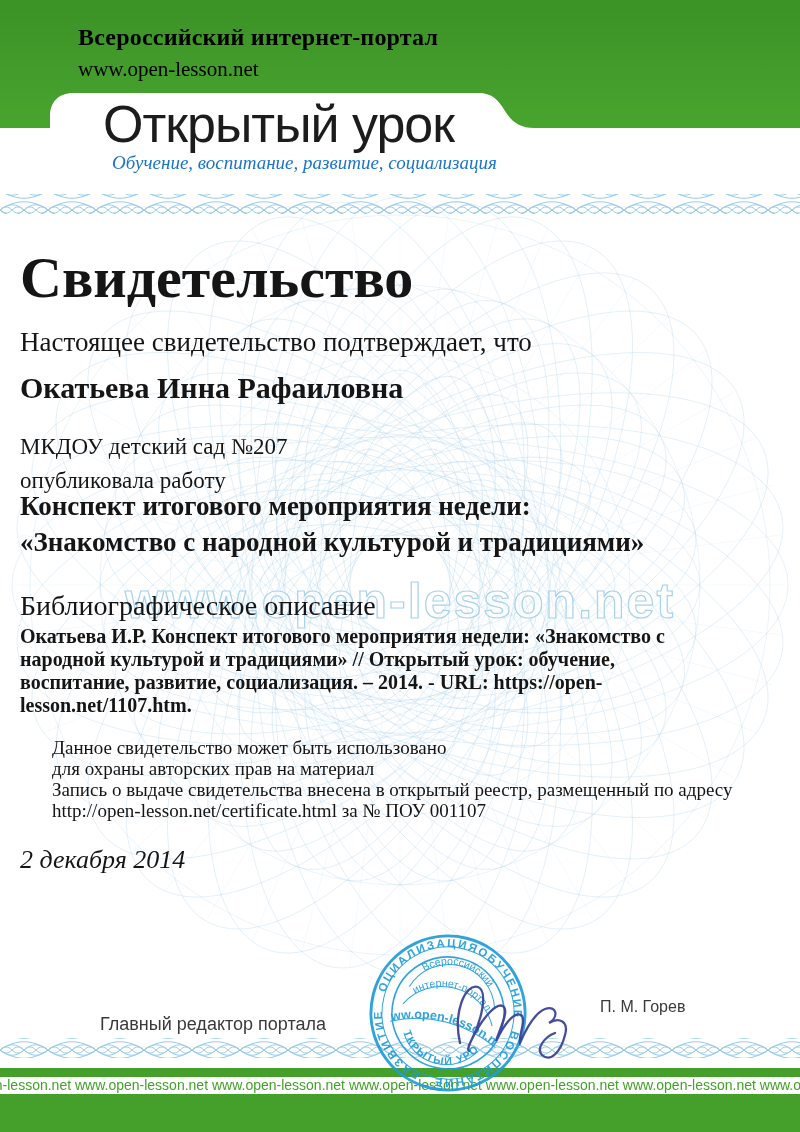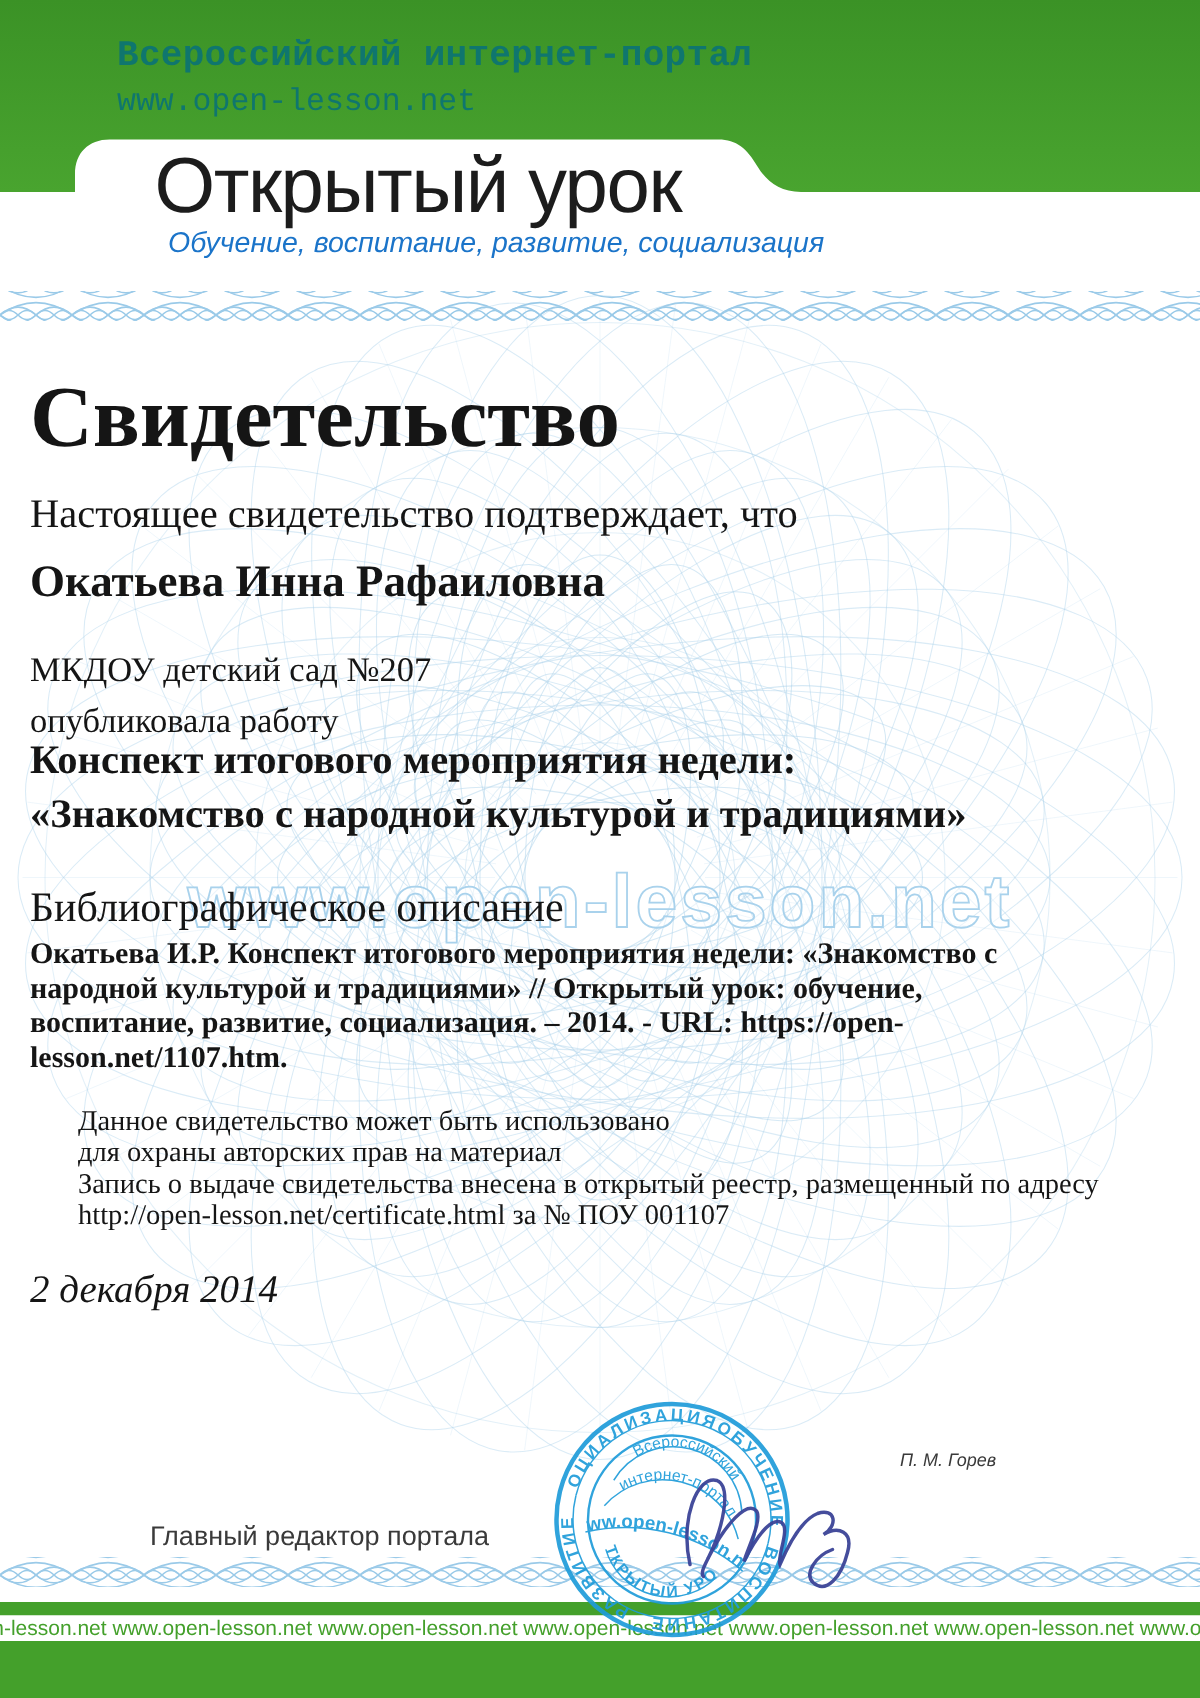--- a/index.html
+++ b/index.html
@@ -2,46 +2,46 @@
 <html><head>
 <meta charset="utf-8">
 <style>
   html,body{margin:0;padding:0;background:#e8e8e8;}
   .page{position:relative;width:800px;height:1132px;margin:0 auto;background:#ffffff;
         overflow:hidden;font-family:"Liberation Serif",serif;color:#151515;}
   .abs{position:absolute;}
   .ctr{left:0;width:800px;padding-left:20px;}
   
   .hdr-svg{left:0;top:0;z-index:1;}
-  .hdr-text{z-index:2;color:#0f766e;font-family:Liberation Mono, monospace;}
+  .hdr-text{z-index:2;color:#000000;font-family:Liberation Serif, serif;}
   .portal-label{left:78px;top:24px;font-size:24px;font-weight:bold;letter-spacing:.2px;}
   .portal-url{left:78px;top:57px;font-size:21px;}
   .brand-title{left:103px;top:94px;font-size:52px;color:#1c1c1c;font-family:"Liberation Sans",sans-serif;
                letter-spacing:-1px;z-index:2;}
   .brand-subtitle{left:112px;top:152px;font-size:19px;font-style:italic;color:#1b74c9;
-                  font-family:Liberation Sans, sans-serif;z-index:2;}
+                  font-family:Liberation Serif, serif;z-index:2;}
   
   .bg-svg{left:0;top:0;z-index:0;pointer-events:none;}
   
   .cert-title{top:244px;font-size:58px;font-weight:bold;z-index:2;}
   .confirm{top:327px;font-size:27px;z-index:2;}
   .name{top:371px;font-size:30px;font-weight:bold;z-index:2;}
   .role{top:408px;font-size:23px;z-index:2;}
   .org{top:434px;font-size:23px;z-index:2;}
   .action{top:468px;font-size:23px;z-index:2;}
   .worktitle{top:488px;font-size:27px;font-weight:bold;line-height:36px;z-index:2;}
   .bib-head{top:590px;font-size:28px;z-index:2;}
   .bib{top:625px;font-size:20px;font-weight:bold;line-height:23px;z-index:2;}
   .info{top:737px;font-size:19px;line-height:21px;z-index:2;margin-left:32px;}
   .date{top:845px;font-size:26px;font-style:italic;z-index:2;}
   
   .editor-label{left:100px;top:1014px;font-size:18px;color:#3a3a3a;
                 font-family:"Liberation Sans",sans-serif;z-index:2;}
-  .editor-name{left:600px;top:966px;font-size:12px;color:#3a3a3a;
-               font-family:"Liberation Sans",sans-serif;z-index:2;font-style:italic;}
+  .editor-name{left:600px;top:998px;font-size:16px;color:#3a3a3a;
+               font-family:"Liberation Sans",sans-serif;z-index:2;}
   .stamp-svg{left:358px;top:923px;z-index:6;}
   .sig-svg{left:445px;top:965px;z-index:7;}
   
   .f-strip1{left:0;top:1068px;width:800px;height:9px;background:#44a02b;z-index:3;}
   .f-urls{left:0;top:1077px;width:800px;height:17px;background:#ffffff;z-index:3;
           overflow:hidden;white-space:nowrap;font-family:"Liberation Sans",sans-serif;
           font-size:14px;color:#44a02b;line-height:17px;}
   .f-urls span{margin-left:-62px;display:inline-block;}
   .f-bar{left:0;top:1094px;width:800px;height:38px;background:#44a02b;z-index:3;
          font-family:"Liberation Sans",sans-serif;color:#ffffff;}

